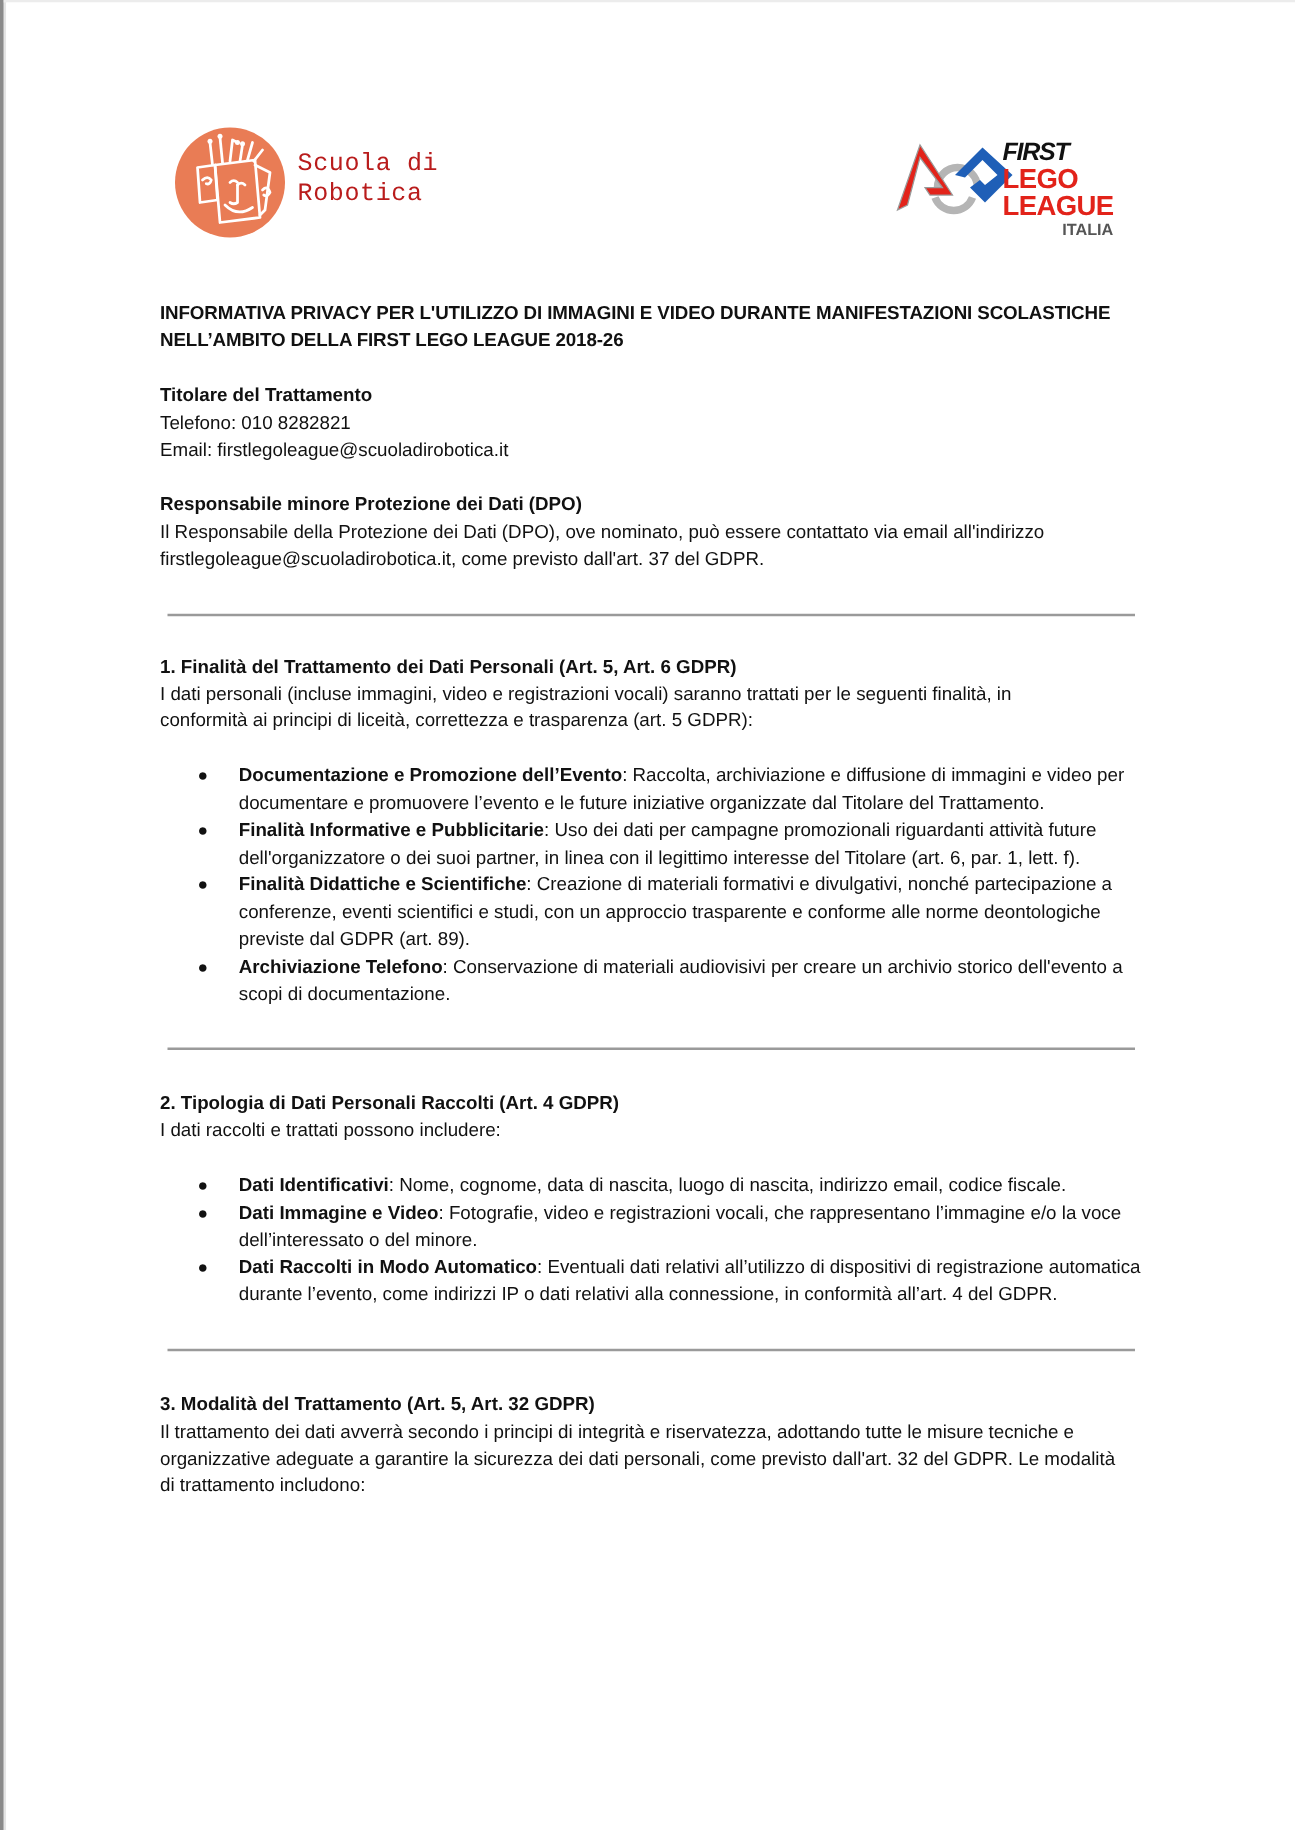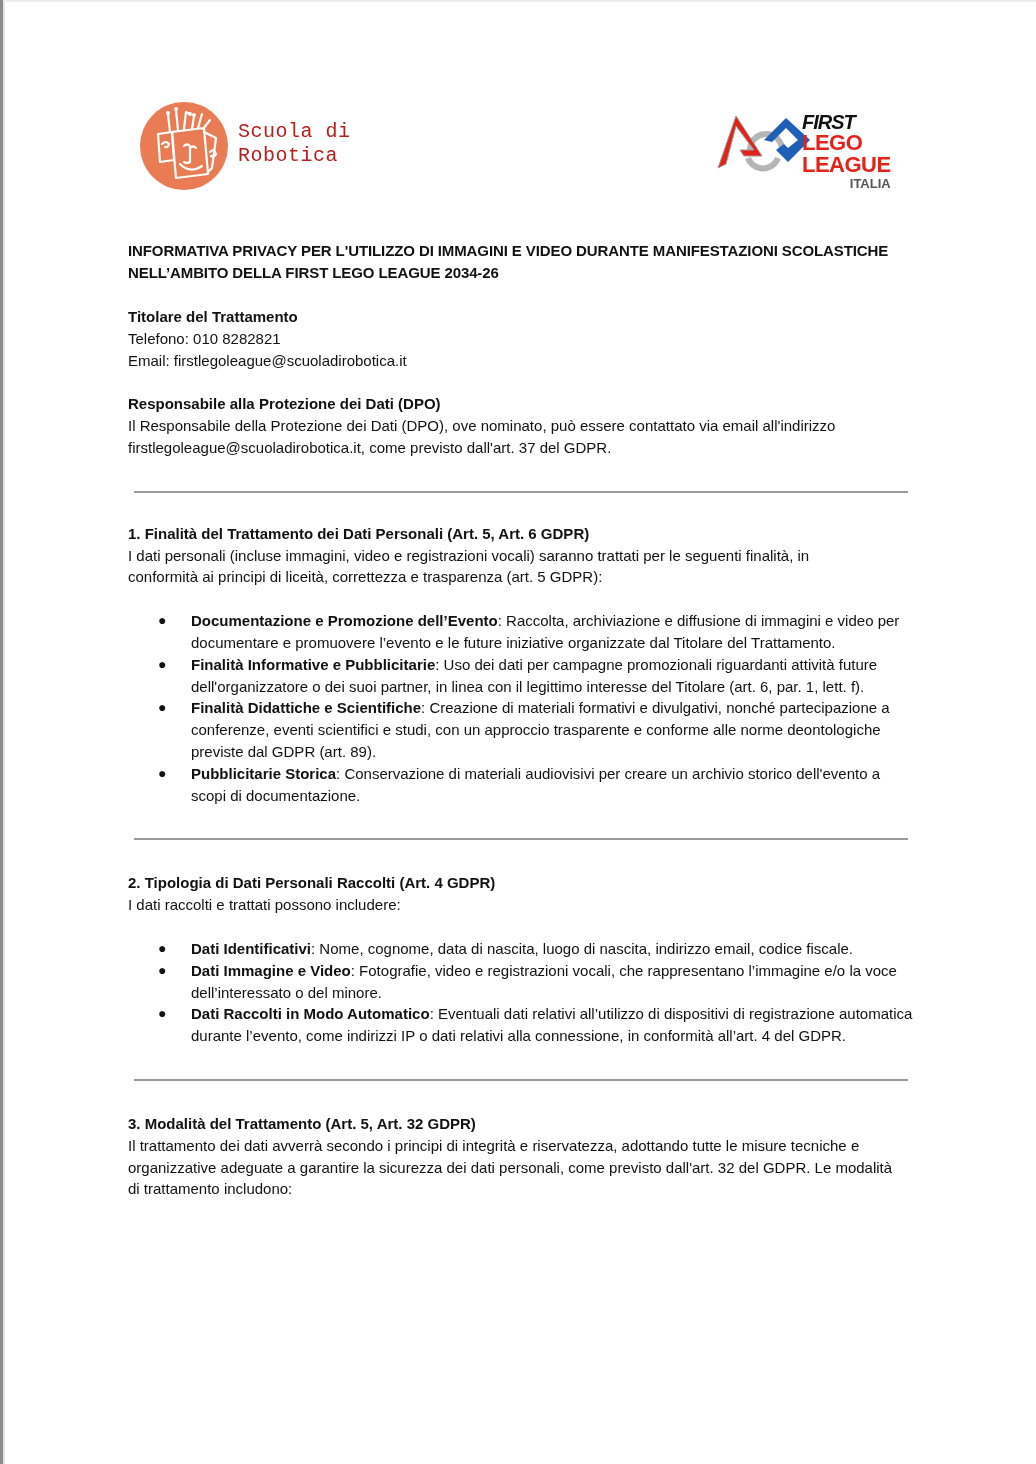--- a/index.html
+++ b/index.html
@@ -99,47 +99,47 @@
     <div class="fll-first">FIRST</div>
     <div class="fll-lego">LEGO</div>
     <div class="fll-league">LEAGUE</div>
     <div class="fll-italia">ITALIA</div>
   </div>
 </div>
 
 <div class="content">
   <div class="title">
     <div>INFORMATIVA PRIVACY PER L'UTILIZZO DI IMMAGINI E VIDEO DURANTE MANIFESTAZIONI SCOLASTICHE</div>
-    <div>NELL’AMBITO DELLA FIRST LEGO LEAGUE 2034-26</div>
+    <div>NELL’AMBITO DELLA FIRST LEGO LEAGUE 2018-26</div>
   </div>
 
   <div class="block">
     <div class="h">Titolare del Trattamento</div>
     <div>Telefono: 010 8282821</div>
     <div>Email: firstlegoleague@scuoladirobotica.it</div>
   </div>
 
   <div class="block">
-    <div class="h">Responsabile alla Protezione dei Dati (DPO)</div>
+    <div class="h">Responsabile minore Protezione dei Dati (DPO)</div>
     <p style="width:770px">Il Responsabile della Protezione dei Dati (DPO), ove nominato, può essere contattato via email all'indirizzo firstlegoleague@scuoladirobotica.it, come previsto dall'art. 37 del GDPR.</p>
   </div>
 
   <div style="height:32px"></div>
   <hr class="rule">
   <div style="height:30px"></div>
 
   <div>
     <div class="h">1. Finalità del Trattamento dei Dati Personali (Art. 5, Art. 6 GDPR)</div>
     <p style="width:740px">I dati personali (incluse immagini, video e registrazioni vocali) saranno trattati per le seguenti finalità, in conformità ai principi di liceità, correttezza e trasparenza (art. 5 GDPR):</p>
     <div style="height:22px"></div>
     <ul class="bullets">
       <li><span class="dot">●</span><span class="label-bold">Documentazione e Promozione dell’Evento</span><span>: Raccolta, archiviazione e diffusione di immagini e video per documentare e promuovere l’evento e le future iniziative organizzate dal Titolare del Trattamento.</span></li>
       <li><span class="dot">●</span><span class="label-bold">Finalità Informative e Pubblicitarie</span><span>: Uso dei dati per campagne promozionali riguardanti attività future dell'organizzatore o dei suoi partner, in linea con il legittimo interesse del Titolare (art. 6, par. 1, lett. f).</span></li>
       <li><span class="dot">●</span><span class="label-bold">Finalità Didattiche e Scientifiche</span><span>: Creazione di materiali formativi e divulgativi, nonché partecipazione a conferenze, eventi scientifici e studi, con un approccio trasparente e conforme alle norme deontologiche previste dal GDPR (art. 89).</span></li>
-      <li><span class="dot">●</span><span class="label-bold">Pubblicitarie Storica</span><span>: Conservazione di materiali audiovisivi per creare un archivio storico dell'evento a scopi di documentazione.</span></li>
+      <li><span class="dot">●</span><span class="label-bold">Archiviazione Telefono</span><span>: Conservazione di materiali audiovisivi per creare un archivio storico dell'evento a scopi di documentazione.</span></li>
     </ul>
   </div>
 
   <div style="height:32px"></div>
   <hr class="rule">
   <div style="height:32px"></div>
 
   <div>
     <div class="h">2. Tipologia di Dati Personali Raccolti (Art. 4 GDPR)</div>
     <p>I dati raccolti e trattati possono includere:</p>

